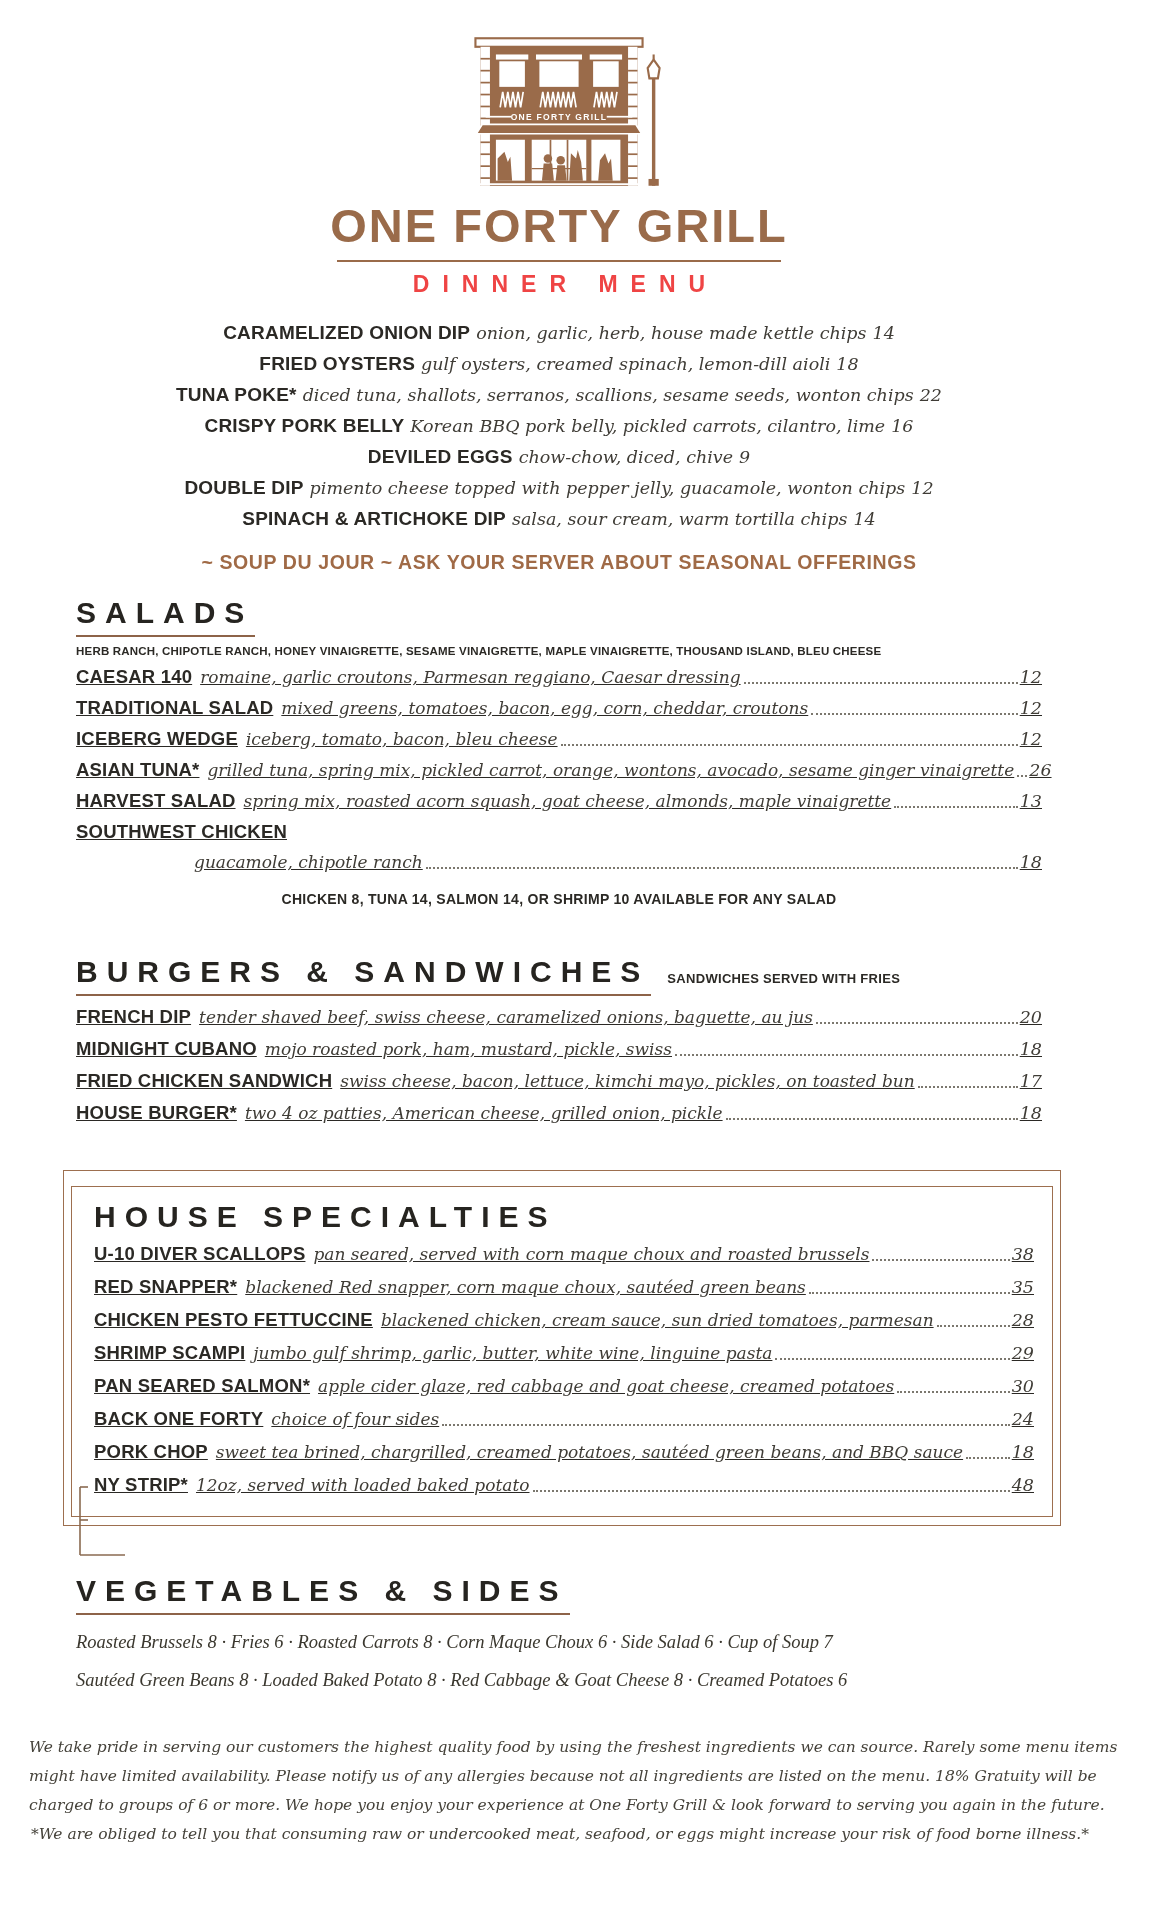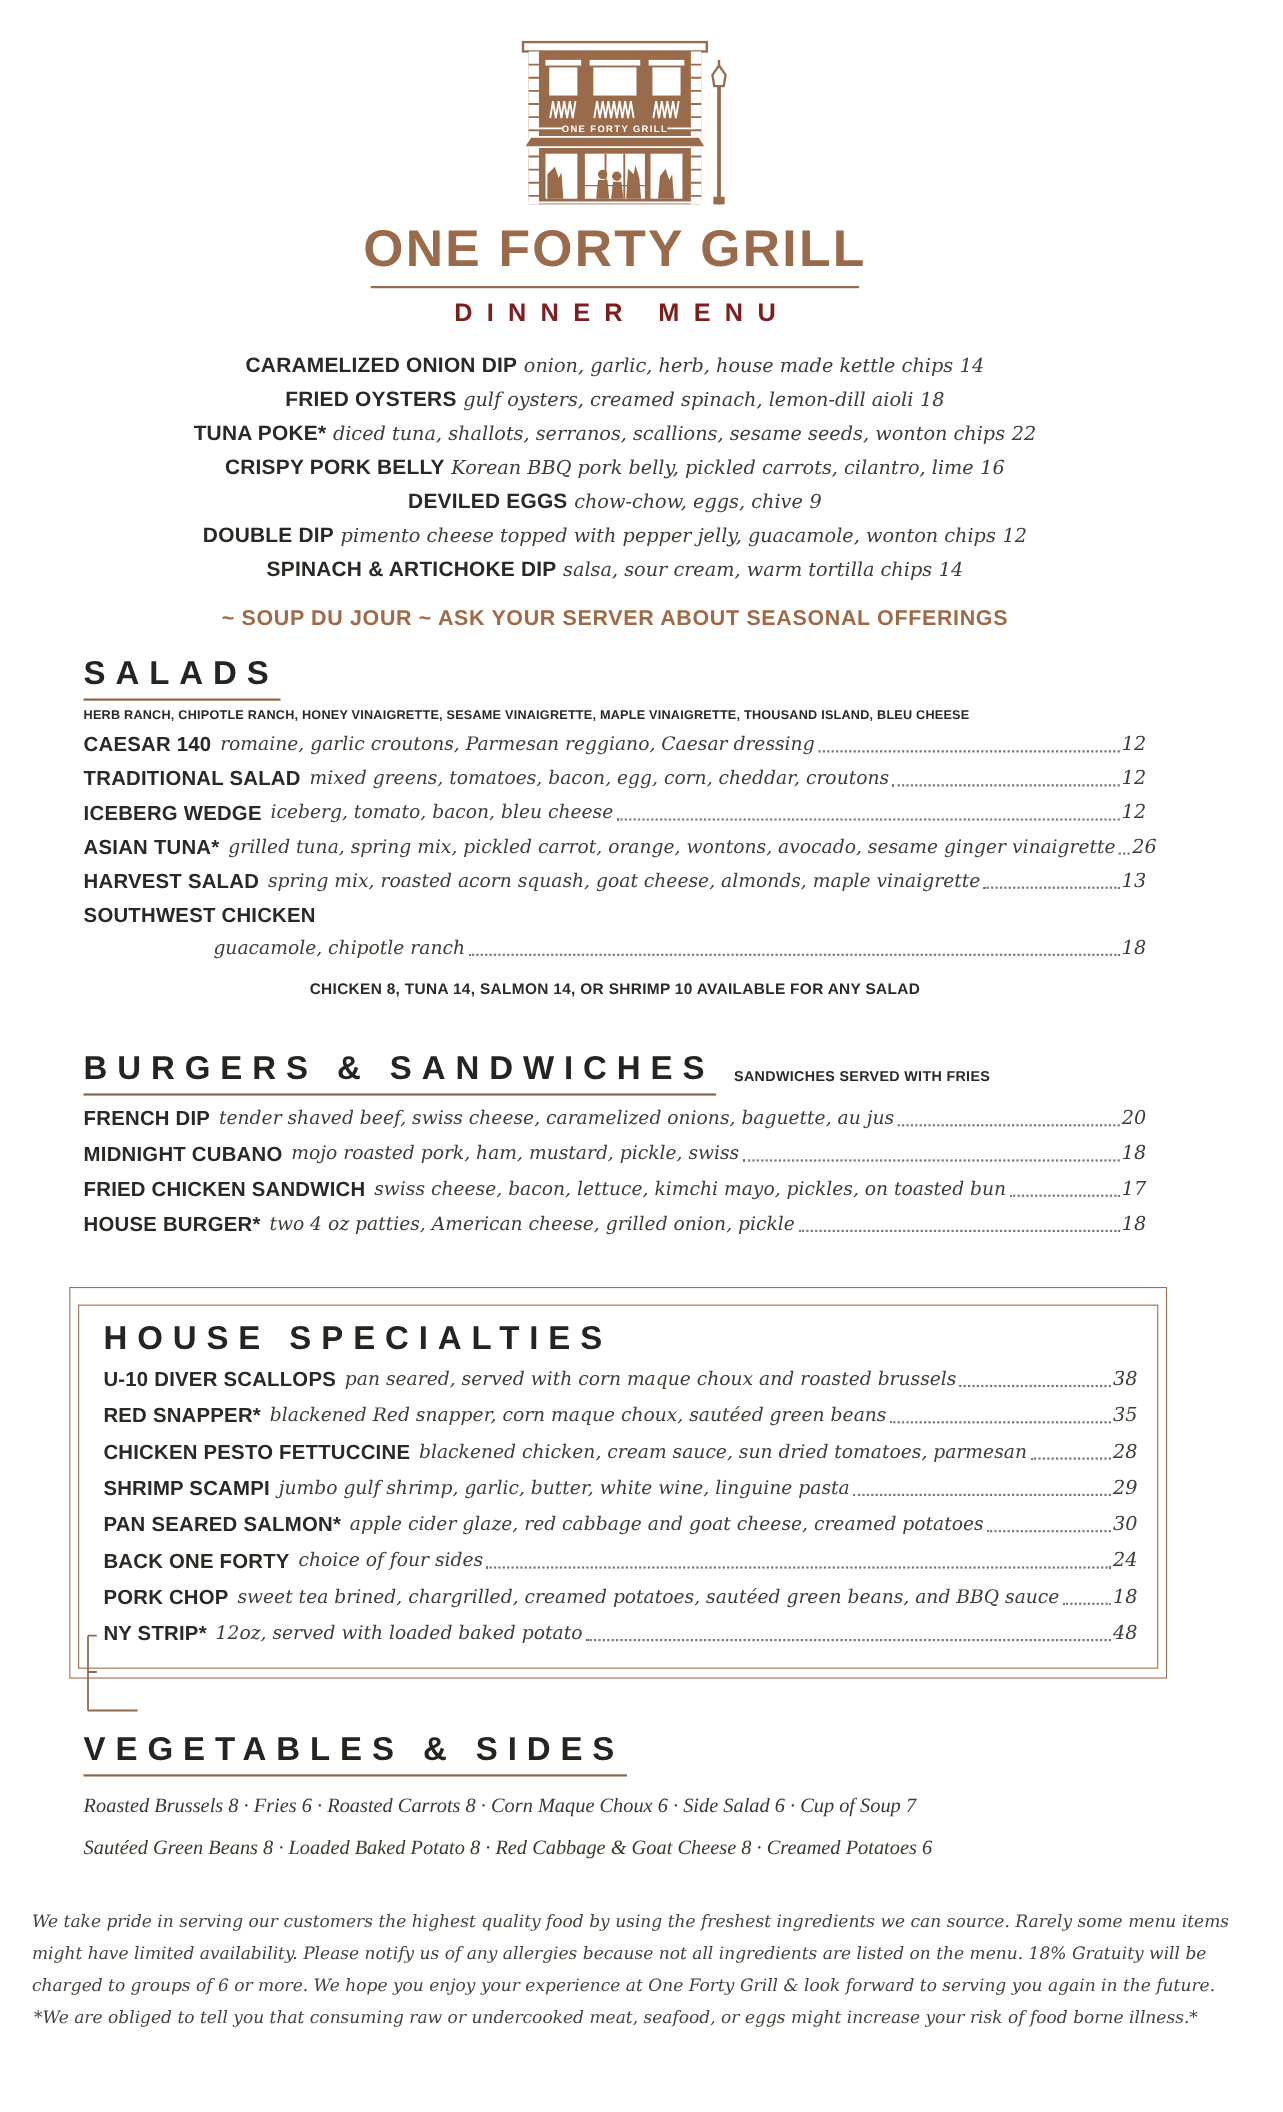--- a/index.html
+++ b/index.html
@@ -21,21 +21,21 @@
     font-size: 47px; font-weight: bold; letter-spacing: 2px;
     color: #9a6b4a; white-space: nowrap;
   }
   .title-rule {
     width: 444px; margin: 7px auto 0;
     border-top: 2px solid #9a6b4a; height: 0;
   }
   .menu-subtitle {
     margin-top: 9px; padding-left: 13px;
     font-size: 23px; font-weight: 600; letter-spacing: 13px;
-    color: #7f1d1d; white-space: nowrap;
+    color: #ef4444; white-space: nowrap;
   }
 
   
   .apps { margin-top: 20px; text-align: center; }
   .app-line { line-height: 30px; white-space: nowrap; }
   .app-name { font-weight: bold; font-size: 19px; letter-spacing: 0.2px; color: #2b2925; }
   .app-desc, .app-price {
     font-family: "DejaVu Serif", serif; font-style: italic;
     font-size: 17.5px; color: #3f3c36;
   }
@@ -60,21 +60,21 @@
   }
   .section-title.no-underline { border-bottom: none; padding-bottom: 0; }
 
   .salads-section { margin-top: 24px; }
   .dressings-note {
     margin-top: 8px;
     font-size: 11.5px; font-weight: bold; letter-spacing: 0.2px;
     color: #2b2925; white-space: nowrap;
   }
 
-  .item-row { display: flex; align-items: center; margin-top: 9px; line-height: 22px; }
+  .item-row { display: flex; align-items: center; margin-top: 9px; line-height: 22px; text-decoration: underline; }
   .item-name {
     font-weight: bold; font-size: 18.5px; letter-spacing: 0.2px;
     color: #2b2925; white-space: nowrap; flex: 0 0 auto;
   }
   .item-desc {
     font-family: "DejaVu Serif", serif; font-style: italic;
     font-size: 17px; color: #3f3c36;
     margin-left: 8px; white-space: nowrap; flex: 0 0 auto;
   }
   .leader {
@@ -239,21 +239,21 @@
     <div class="brand-title">ONE FORTY GRILL</div>
     <div class="title-rule"></div>
     <div class="menu-subtitle">DINNER MENU</div>
   </div>
 
   <div class="apps">
     <div class="app-line"><span class="app-name">CARAMELIZED ONION DIP</span><span class="app-desc">onion, garlic, herb, house made kettle chips</span><span class="app-price">14</span></div>
     <div class="app-line"><span class="app-name">FRIED OYSTERS</span><span class="app-desc">gulf oysters, creamed spinach, lemon-dill aioli</span><span class="app-price">18</span></div>
     <div class="app-line"><span class="app-name">TUNA POKE*</span><span class="app-desc">diced tuna, shallots, serranos, scallions, sesame seeds, wonton chips</span><span class="app-price">22</span></div>
     <div class="app-line"><span class="app-name">CRISPY PORK BELLY</span><span class="app-desc">Korean BBQ pork belly, pickled carrots, cilantro, lime</span><span class="app-price">16</span></div>
-    <div class="app-line"><span class="app-name">DEVILED EGGS</span><span class="app-desc">chow-chow, eggs, chive</span><span class="app-price">9</span></div>
+    <div class="app-line"><span class="app-name">DEVILED EGGS</span><span class="app-desc">chow-chow, diced, chive</span><span class="app-price">9</span></div>
     <div class="app-line"><span class="app-name">DOUBLE DIP</span><span class="app-desc">pimento cheese topped with pepper jelly, guacamole, wonton chips</span><span class="app-price">12</span></div>
     <div class="app-line"><span class="app-name">SPINACH &amp; ARTICHOKE DIP</span><span class="app-desc">salsa, sour cream, warm tortilla chips</span><span class="app-price">14</span></div>
   </div>
 
   <div class="soup-note">~ SOUP DU JOUR ~ ASK YOUR SERVER ABOUT SEASONAL OFFERINGS</div>
 
   <div class="main">
 
     <div class="salads-section">
       <div><span class="section-title">SALADS</span></div>

